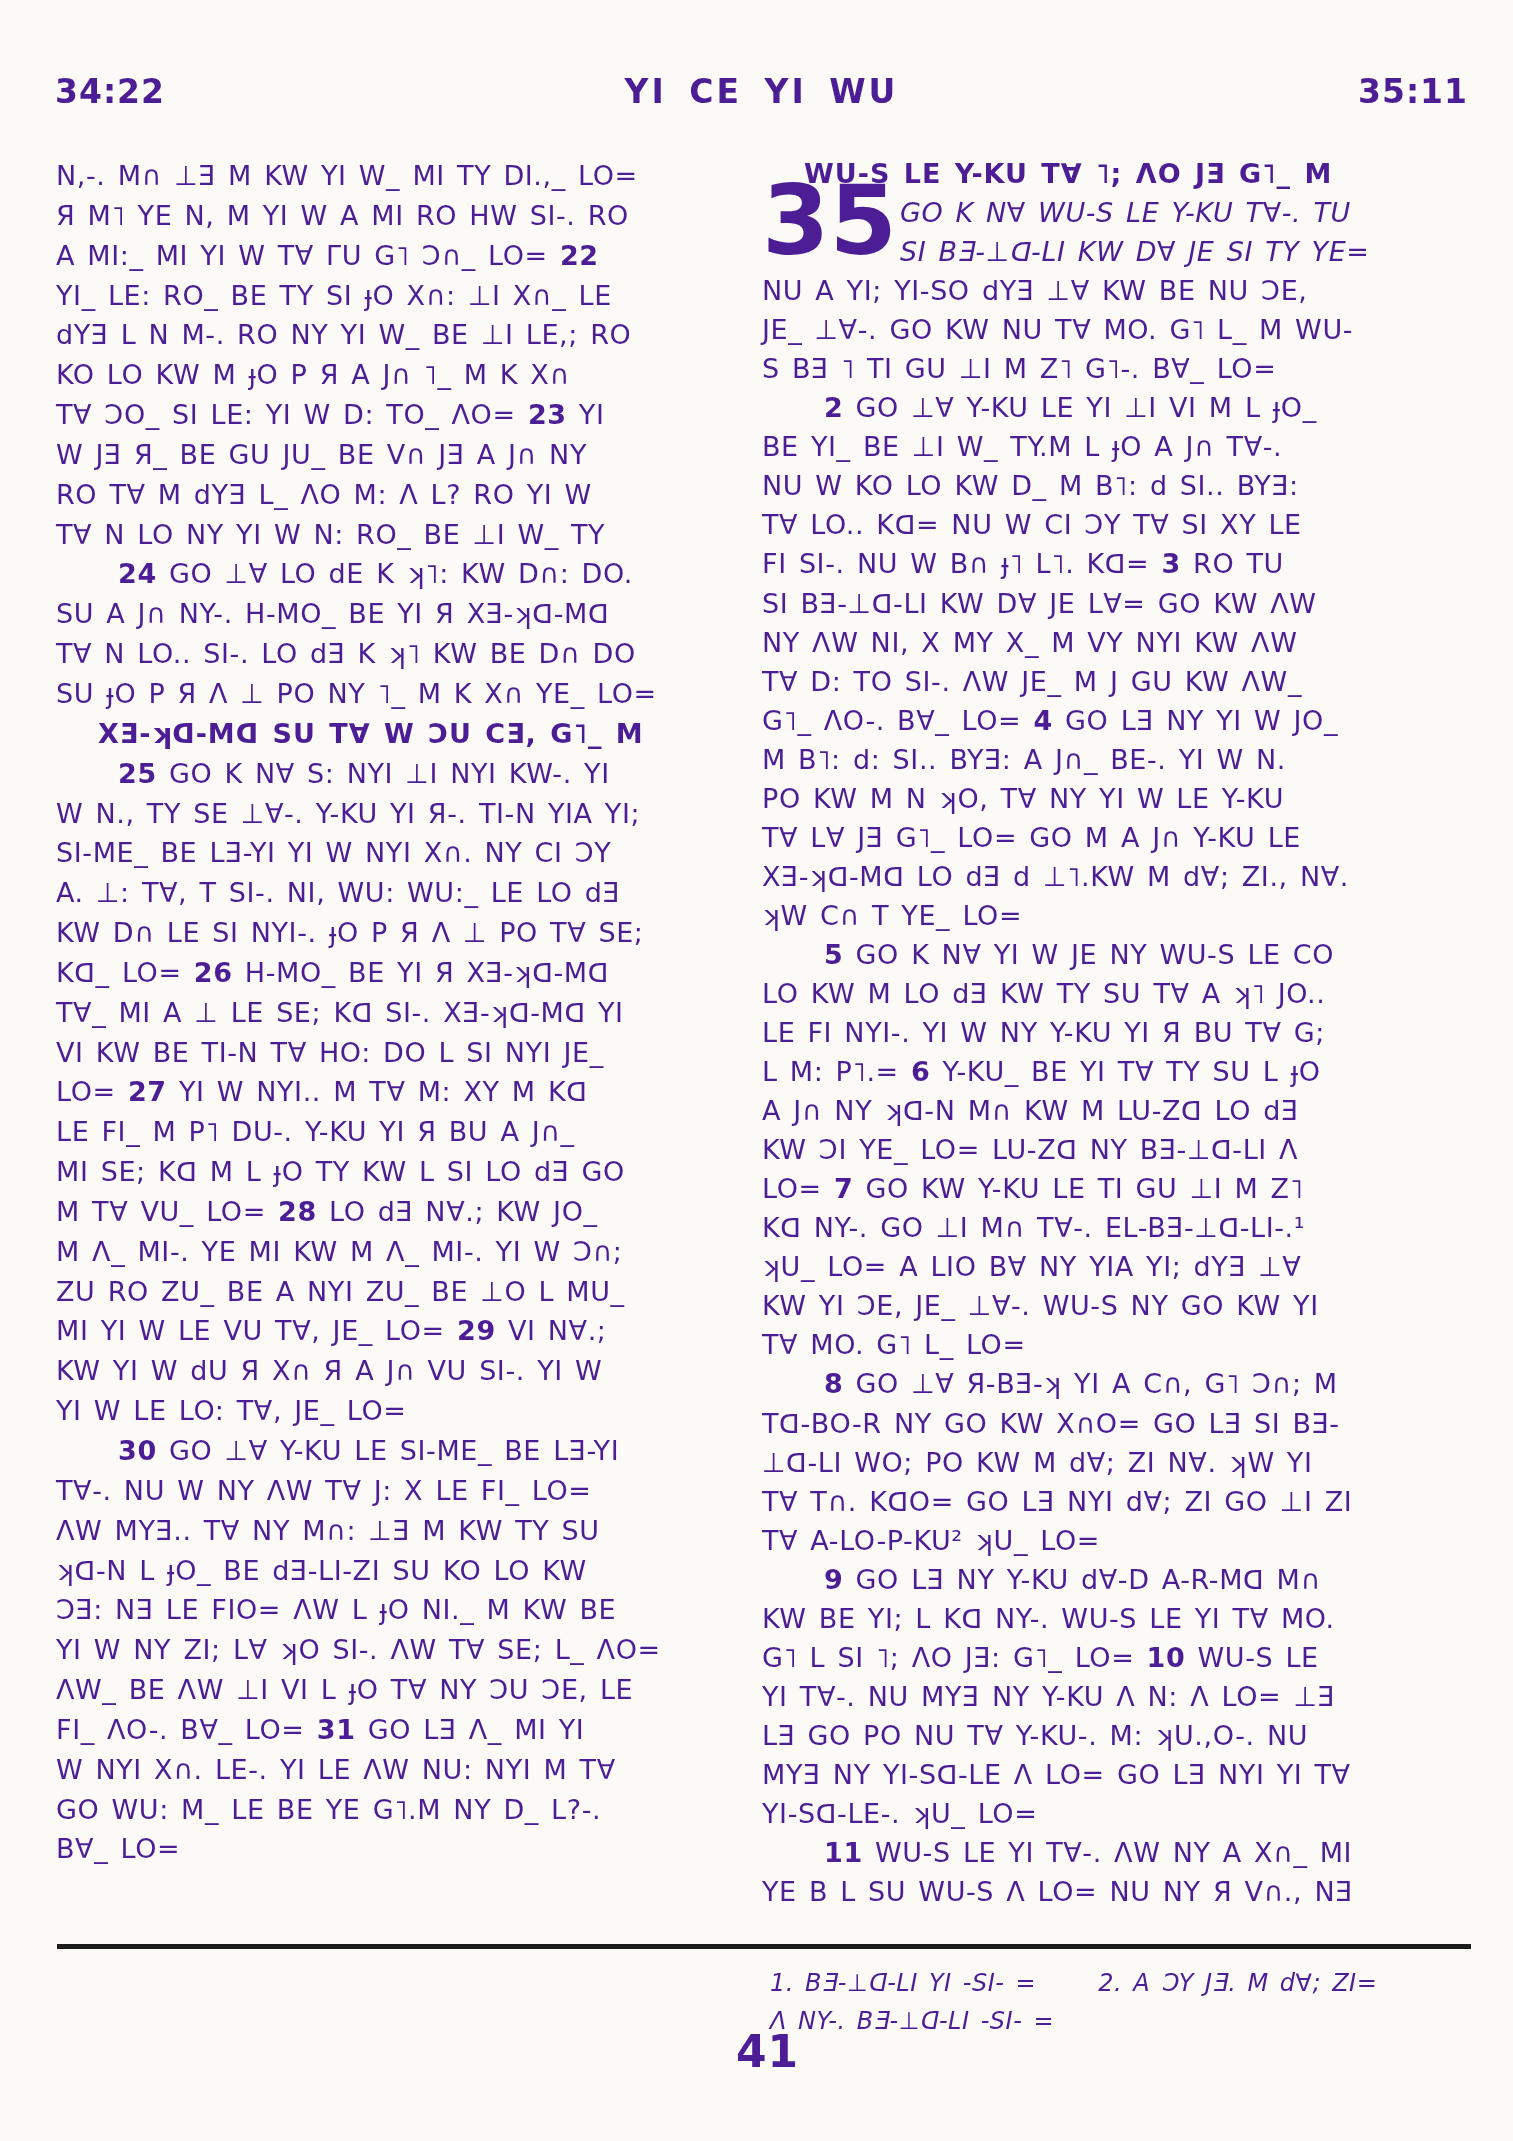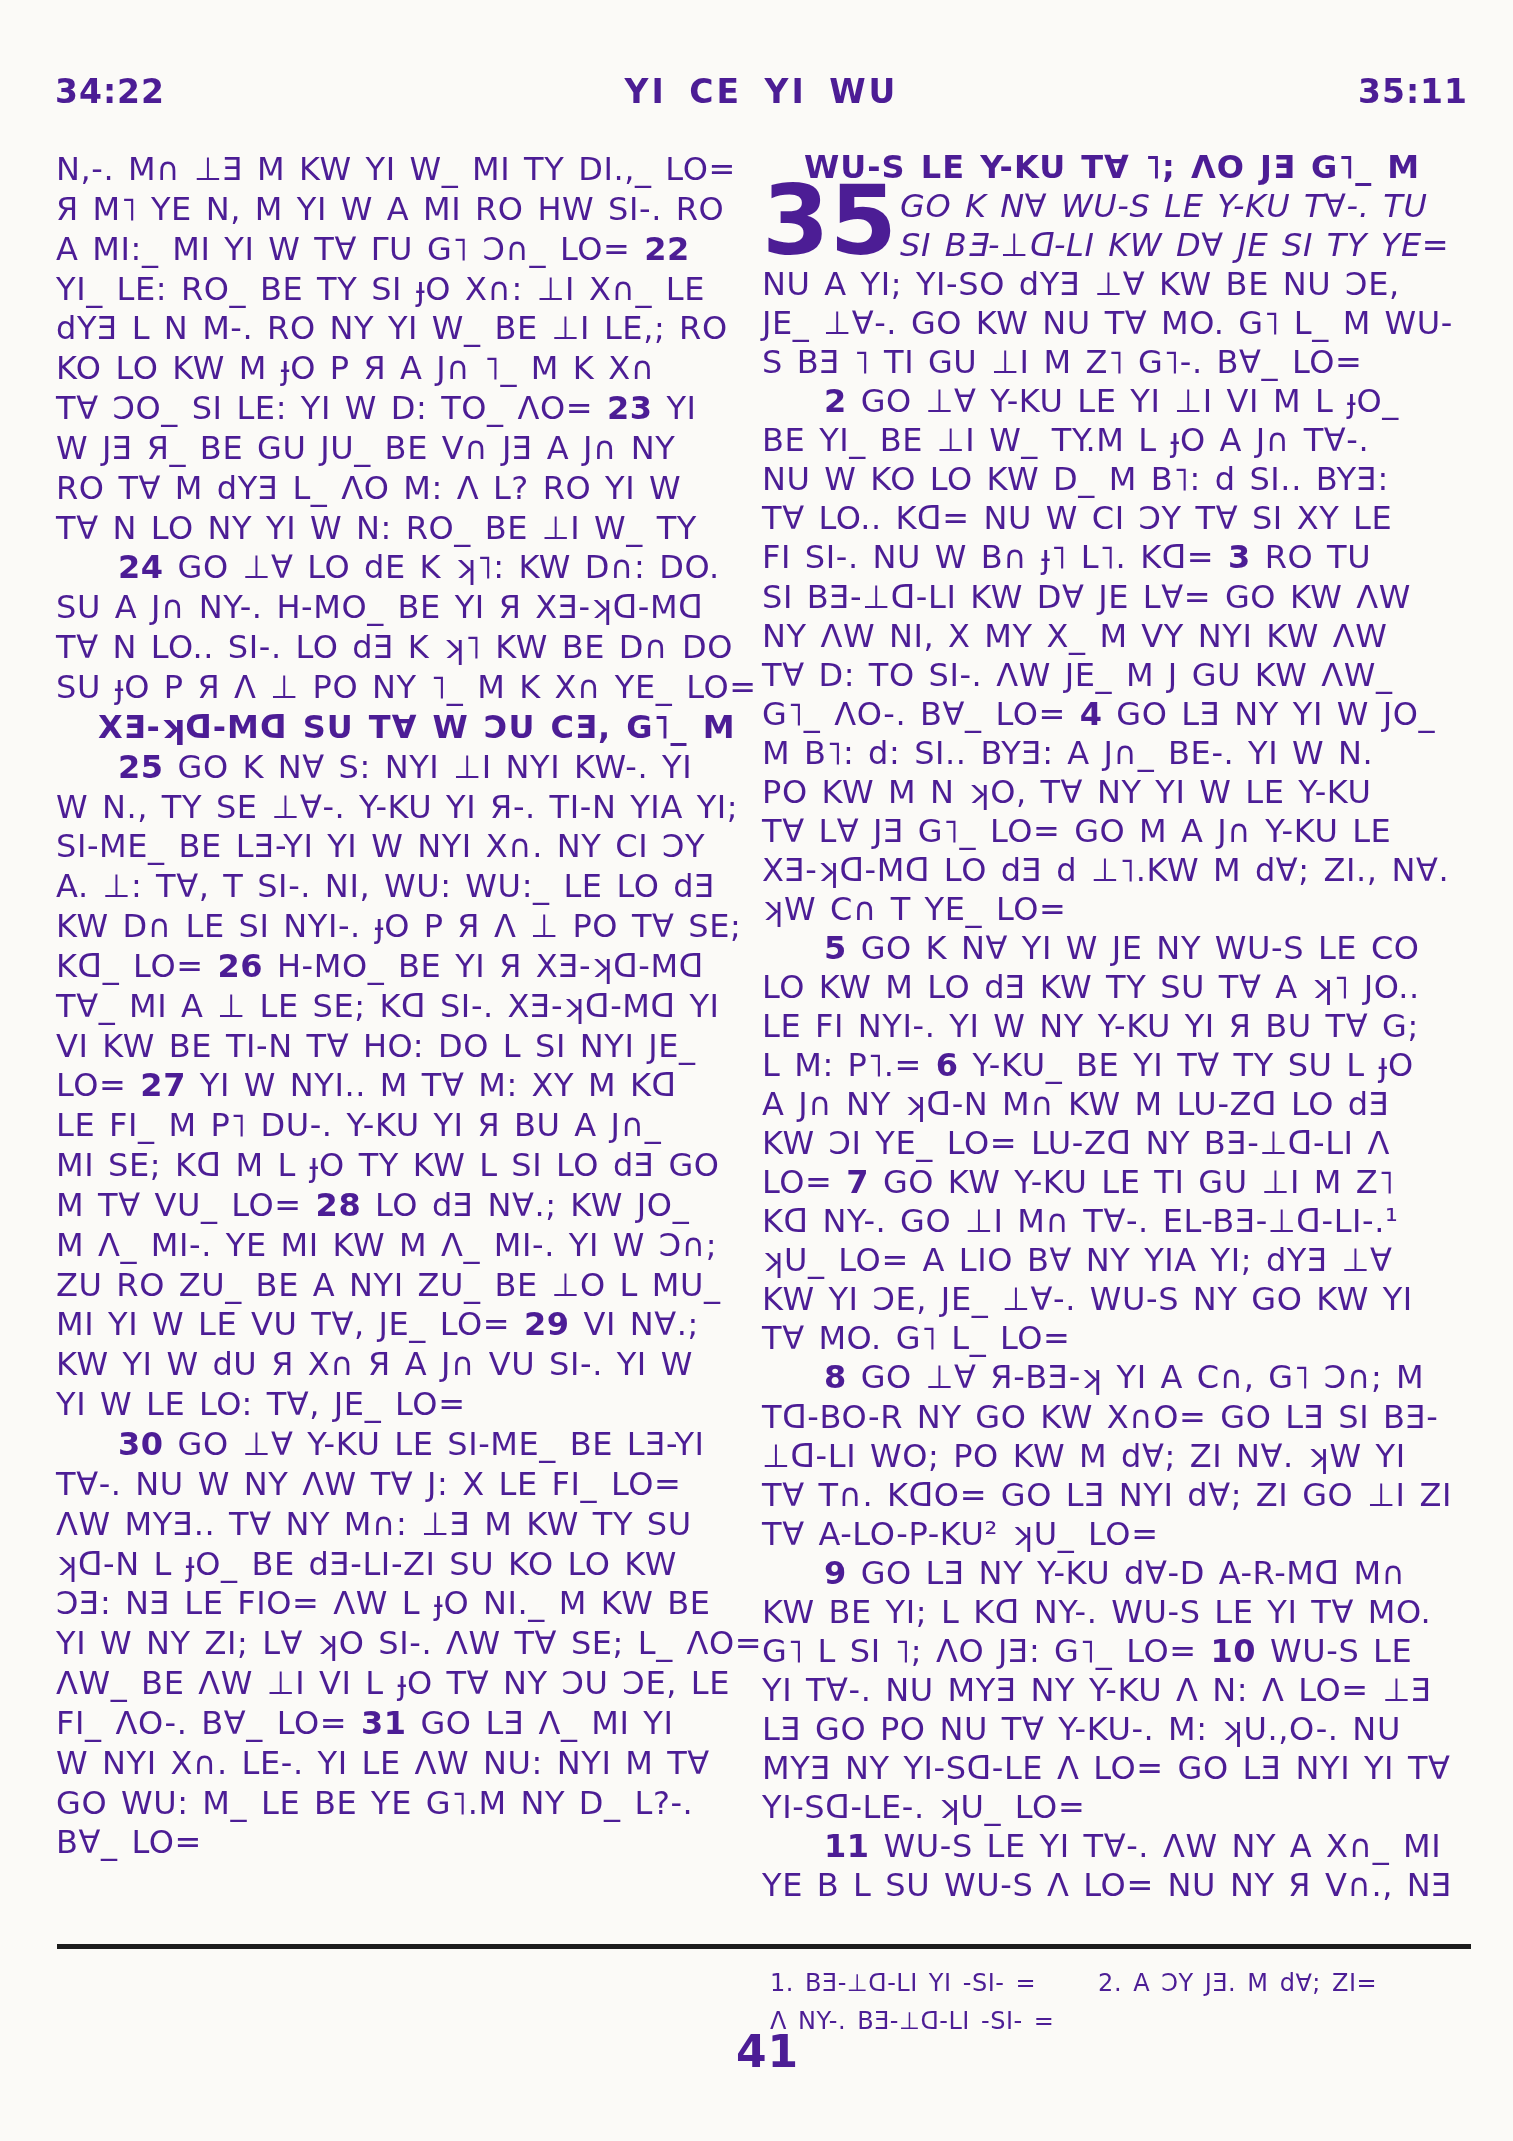--- a/index.html
+++ b/index.html
@@ -9,32 +9,32 @@
     background:#fbfaf7;
     font-family:"DejaVu Sans","Liberation Sans",sans-serif;
     color:#4c1d95;
     overflow:hidden;
   }
   .hdr{position:absolute;top:72px;left:55px;right:45px;height:42px;
        font-size:33px;font-weight:700;letter-spacing:1px;}
   .hdr .h-left{position:absolute;left:0;top:0;}
   .hdr .h-title{position:absolute;left:0;right:0;text-align:center;top:0;letter-spacing:3px;word-spacing:8px;}
   .hdr .h-right{position:absolute;right:0;top:0;}
-  .col{position:absolute;width:700px;font-size:32px;letter-spacing:.6px;word-spacing:3px;white-space:nowrap;}
+  .col{position:absolute;width:700px;font-size:27px;letter-spacing:.6px;word-spacing:3px;white-space:nowrap;margin-top:6px;}
   .col-left{left:56px;top:150px;}
   .col-right{left:762px;top:148px;}
   .col-left .line{height:39.85px;line-height:39.85px;}
   .col-right .line{height:39.05px;line-height:39.05px;}
   .line .vnum{font-weight:700;}
   .line.ind{text-indent:62px;}
   .line.hd{font-weight:700;padding-left:42px;letter-spacing:1px;}
   .line.dc{margin-left:138px;font-style:italic;}
   .dropcap{position:absolute;left:762px;top:178px;font-size:97px;line-height:86px;font-weight:700;letter-spacing:0;}
   .fnrule{position:absolute;left:57px;top:1944px;width:1414px;height:5px;background:#1c1c1c;}
-  .fnotes{position:absolute;left:770px;top:1964px;width:705px;font-size:24px;letter-spacing:.5px;word-spacing:3px;white-space:nowrap;}
+  .fnotes{position:absolute;left:770px;top:1964px;width:705px;font-size:24px;letter-spacing:.5px;word-spacing:3px;white-space:nowrap;font-style:italic;}
   .fnotes .fn-row{height:38px;line-height:38px;}
   .fnotes .fn2{margin-left:62px;}
   .pagenum{position:absolute;left:736px;top:2026px;font-size:44px;font-weight:700;letter-spacing:1px;}
 </style>
 </head>
 <body>
 
 <div class="page">
 
   <div class="hdr">

